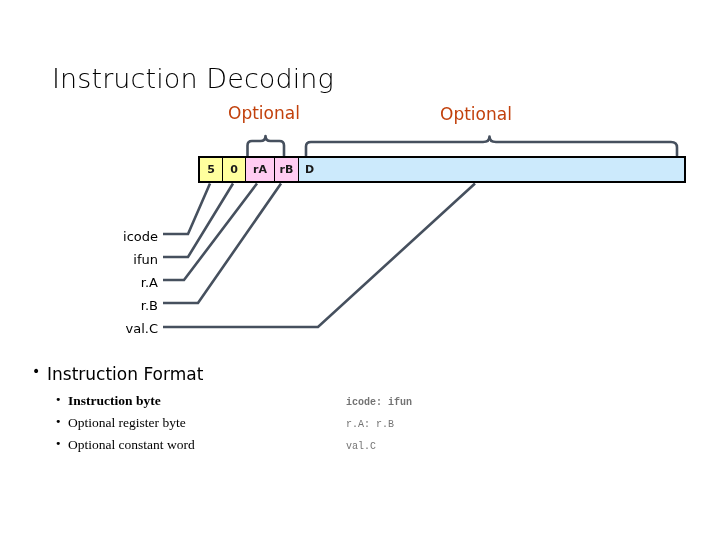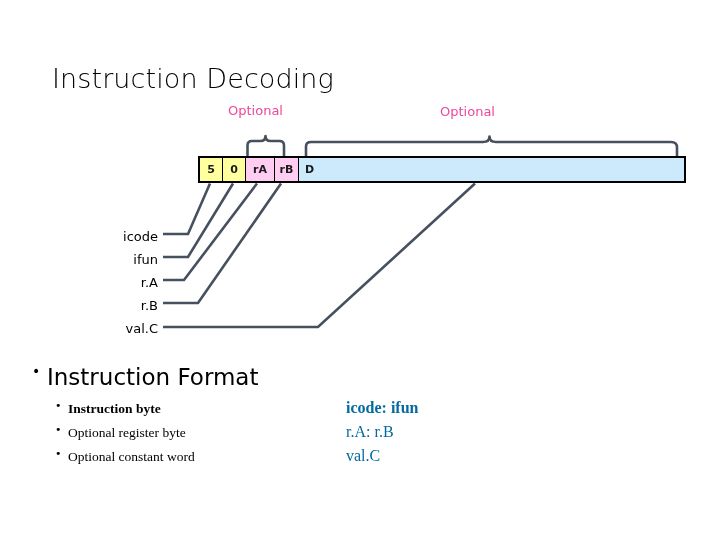--- a/index.html
+++ b/index.html
@@ -33,23 +33,23 @@
     font-weight: 300;
     letter-spacing: 0.1px;
     color: #000000;
     white-space: nowrap;
   }
 
   
   .optional-label {
     position: absolute;
     font-family: "DejaVu Sans", sans-serif;
-    font-size: 13px;
-    font-weight: 400;
-    color: #ec4899;
+    font-size: 17px;
+    font-weight: 400;
+    color: #c2410c;
     white-space: nowrap;
   }
   #optional-regs-label { left: 228px; top: 103px; }
   #optional-const-label { left: 440px; top: 104px; }
 
   
   #vector-overlay {
     position: absolute;
     left: 0; top: 0;
     width: 719px;
@@ -108,21 +108,21 @@
   
   #bullet-block {
     position: absolute;
     left: 29px;
     top: 364px;
     width: 660px;
   }
   .bullet-l1 {
     position: relative;
     font-family: "DejaVu Sans", sans-serif;
-    font-size: 23px;
+    font-size: 17px;
     font-weight: 400;
     color: #000000;
     padding-left: 18px;
     margin-bottom: 9px;
     white-space: nowrap;
   }
   .bullet-l1::before {
     content: "\2022";
     position: absolute;
     left: 3px;
@@ -149,24 +149,24 @@
   .bullet-l2-text {
     padding-left: 13px;
     width: 278px;
     font-family: Liberation Serif, serif;
     font-size: 13.5px;
     font-weight: 400;
     color: #000000;
   }
   .bullet-l2-text.emph { font-weight: 700; }
   .bullet-l2-value {
-    font-family: Liberation Serif, serif;
-    font-size: 16px;
-    font-weight: 400;
-    color: #0369a1;
+    font-family: Liberation Mono, monospace;
+    font-size: 10px;
+    font-weight: 400;
+    color: #737373;
   }
   .bullet-l2-value.emph { font-weight: 700; }
 </style>
 </head>
 <body>
 
 <div id="slide">
 
   <div id="slide-title">Instruction Decoding</div>
 

